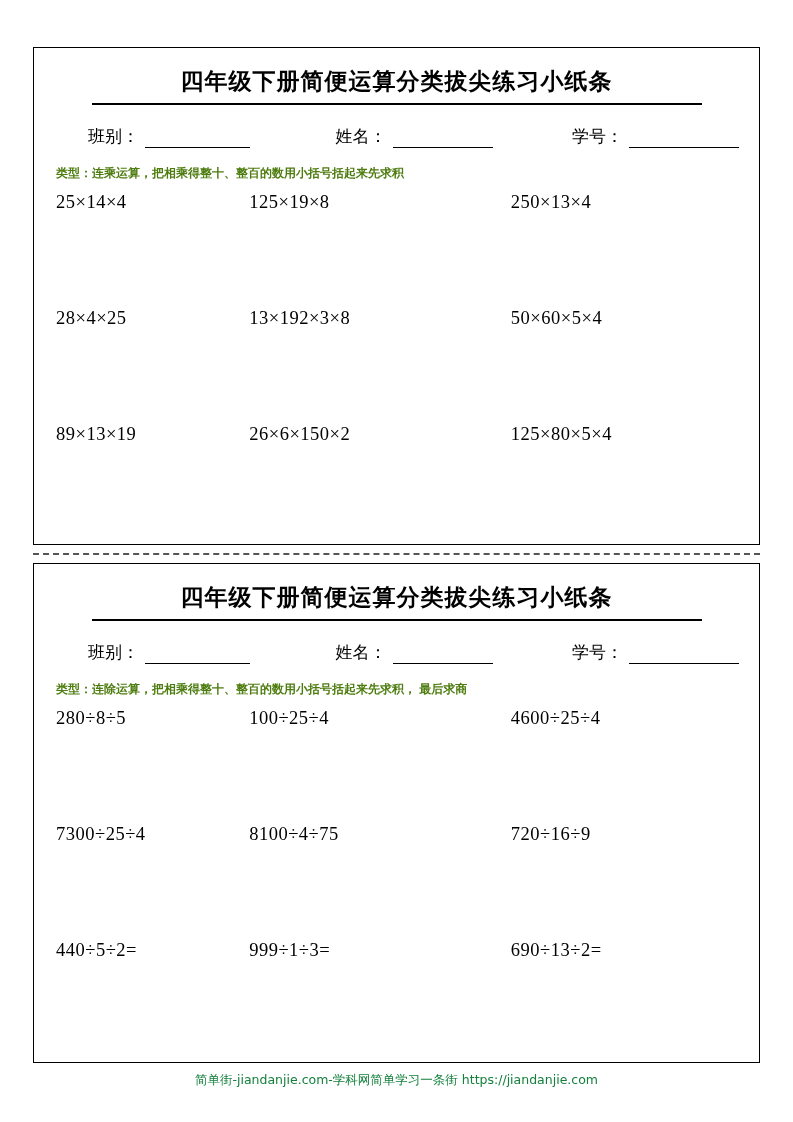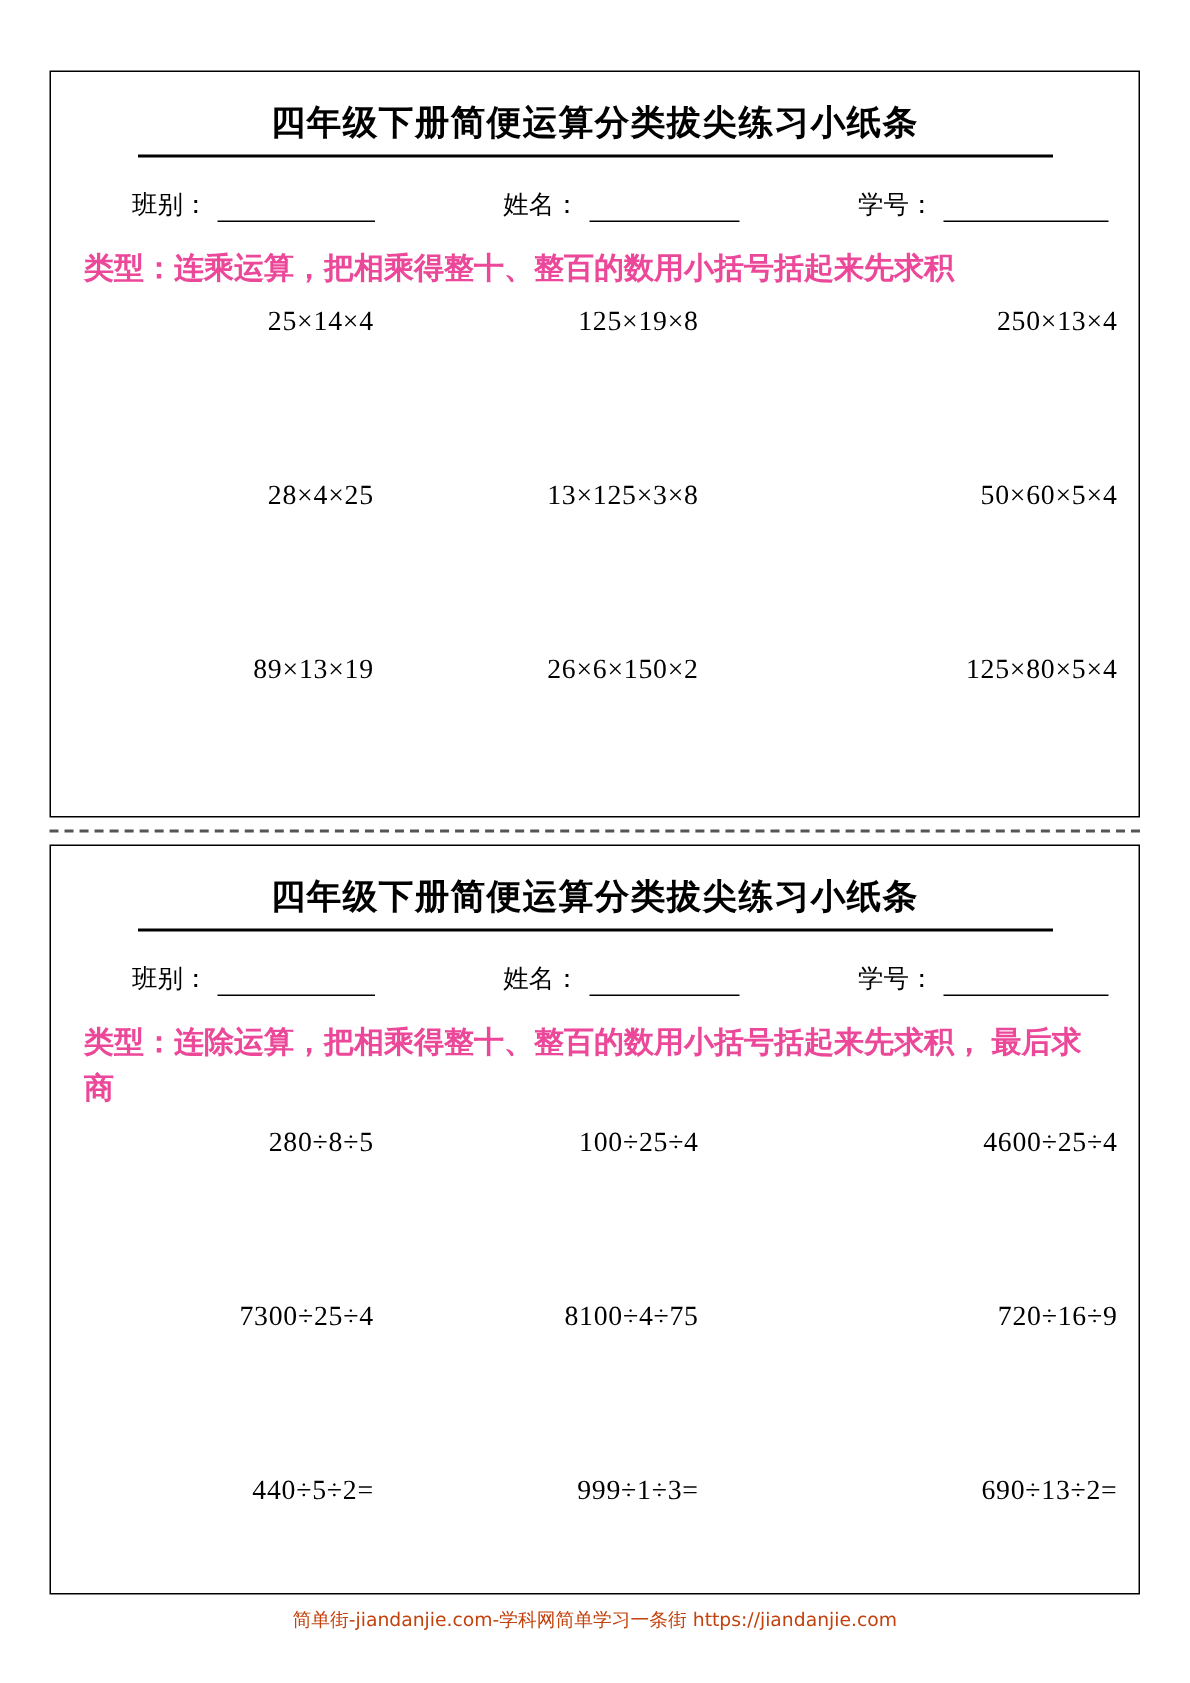--- a/index.html
+++ b/index.html
@@ -70,39 +70,38 @@
     height: 14px;
     margin-left: 6px;
   }
   .blank-1 { width: 105px; }
   .blank-2 { width: 100px; }
   .blank-3 { width: 110px; }
   .gap-a { width: 62px; }
   .gap-b { width: 55px; }
 
   .type-line {
-    color: #ec4899;
-    font-family: Liberation Serif, serif;
+    color: #4d7c0f;
+    font-family: Liberation Sans, sans-serif;
     font-weight: bold;
-    font-size: 20px;
+    font-size: 12px;
     line-height: 1.55;
     margin-top: 16px;
     padding-left: 22px;
     padding-right: 22px;
   }
 
   .problems {
     margin-top: 10px;
     padding-left: 22px;
     padding-right: 14px;
   }
   .prow {
     display: flex;
     height: 116px;
-    text-align: right;
   }
   .prow.last { height: 70px; }
   .pcell {
     font-size: 18.5px;
     font-family: "Liberation Serif", serif;
     letter-spacing: 0.5px;
     white-space: nowrap;
   }
   .c1 { width: 198px; }
   .c2 { width: 222px; }
@@ -117,21 +116,21 @@
   }
 
   .footer {
     position: absolute;
     left: 0;
     top: 1072px;
     width: 793px;
     text-align: center;
     font-family: "DejaVu Sans", sans-serif;
     font-size: 12.5px;
-    color: #c2410c;
+    color: #15803d;
   }
 </style>
 </head>
 <body>
 
 <div class="page">
 
   <div class="sheet sheet-1">
     <div class="sheet-title">四年级下册简便运算分类拔尖练习小纸条</div>
     <div class="title-underline"></div>
@@ -156,21 +155,21 @@
     <div class="type-line">类型：连乘运算，把相乘得整十、整百的数用小括号括起来先求积</div>
 
     <div class="problems">
       <div class="prow">
         <div class="pcell c1">25×14×4</div>
         <div class="pcell c2">125×19×8</div>
         <div class="pcell c3">250×13×4</div>
       </div>
       <div class="prow">
         <div class="pcell c1">28×4×25</div>
-        <div class="pcell c2">13×125×3×8</div>
+        <div class="pcell c2">13×192×3×8</div>
         <div class="pcell c3">50×60×5×4</div>
       </div>
       <div class="prow last">
         <div class="pcell c1">89×13×19</div>
         <div class="pcell c2">26×6×150×2</div>
         <div class="pcell c3">125×80×5×4</div>
       </div>
     </div>
   </div>
 

